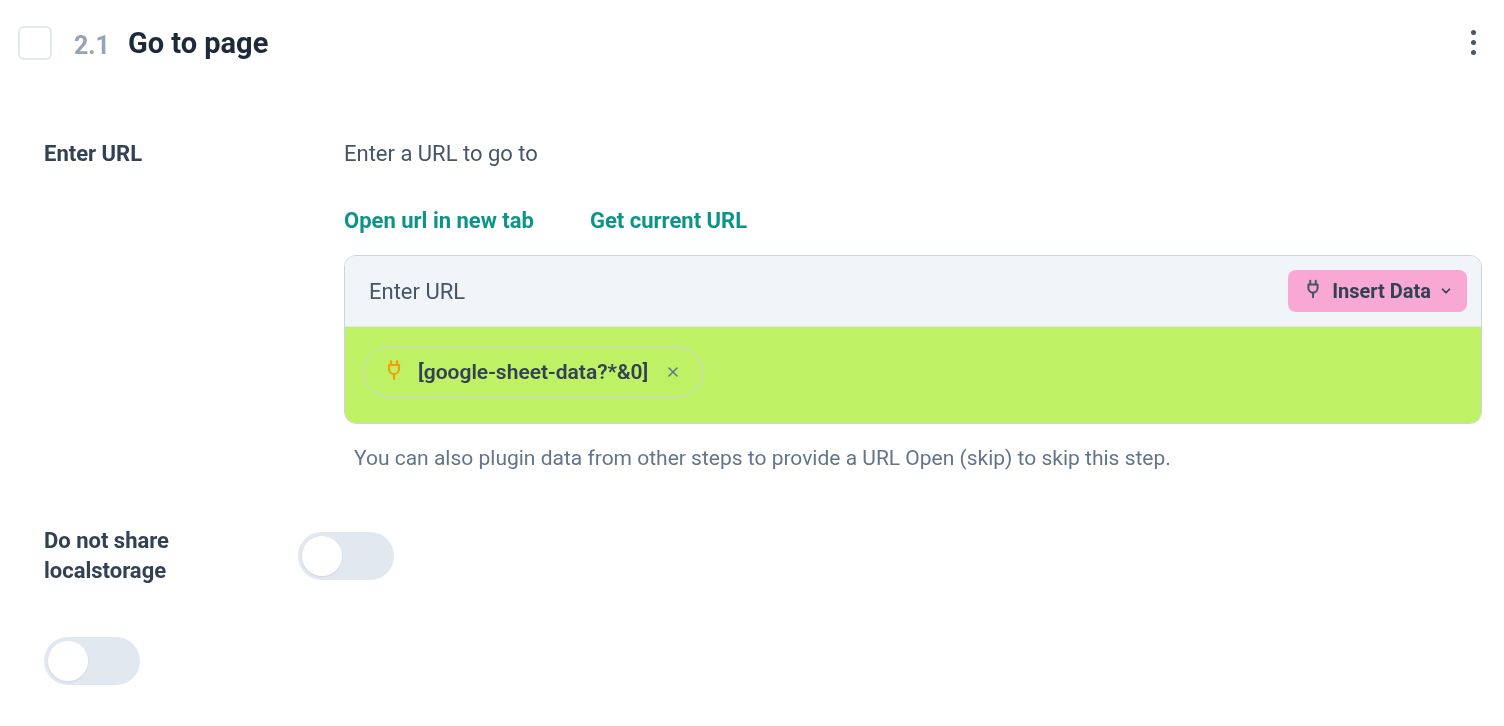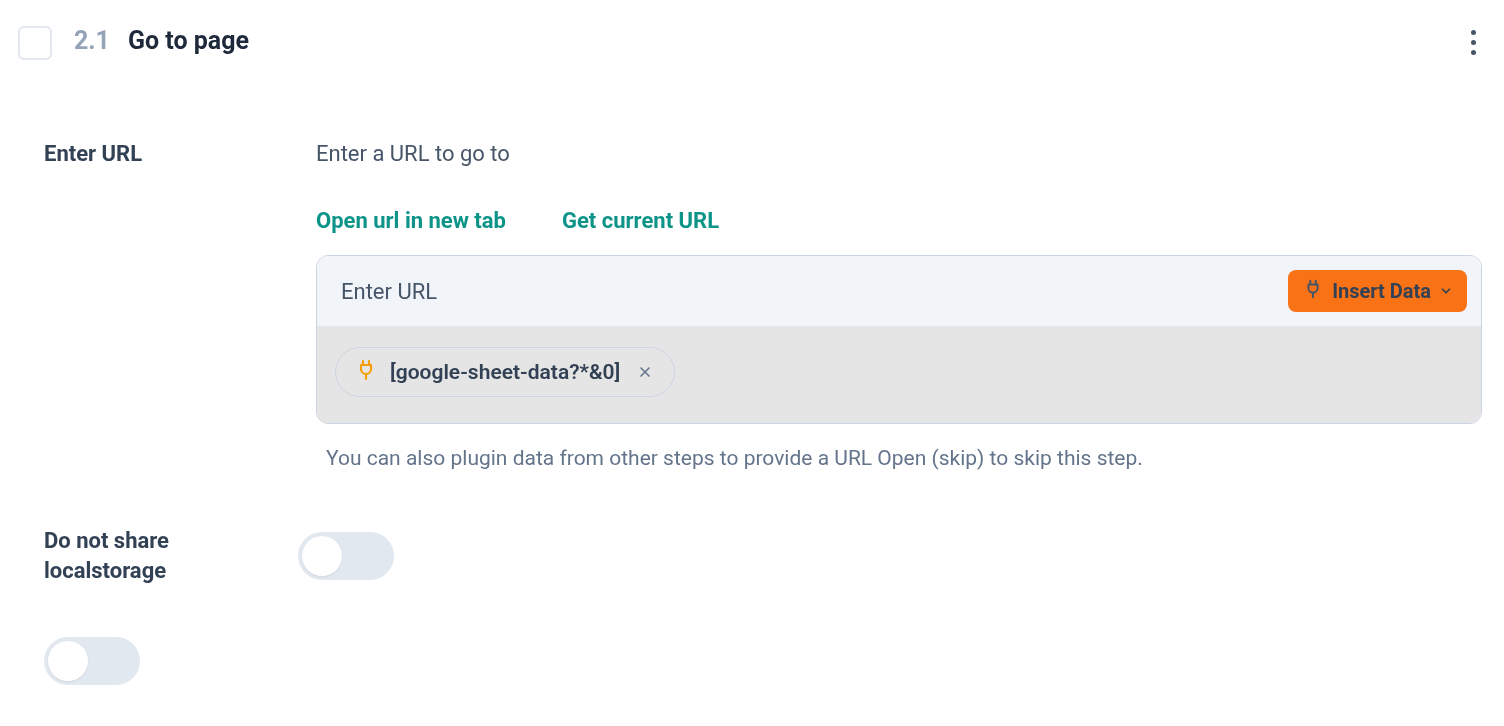--- a/index.html
+++ b/index.html
@@ -12,37 +12,37 @@
       padding: 24px 22px 24px 18px;
     }
     .header-row {
       display: flex;
       align-items: center;
       justify-content: space-between;
       margin-bottom: 80px;
     }
     .header-left {
       display: flex;
-      align-items: flex-start;
+      align-items: flex-end;
       gap: 22px;
     }
     .checkbox {
       width: 34px;
       height: 34px;
       border: 2px solid #e2e8f0;
       border-radius: 6px;
       background: #fff;
     }
     .step-num {
       font-size: 25px;
       font-weight: 700;
       color: #94a3b8;
     }
     .step-title {
-      font-size: 25px;
+      font-size: 29px;
       font-weight: 700;
       color: #1e293b;
       margin-left: -4px;
     }
     .kebab {
       display: flex;
       flex-direction: column;
       gap: 5px;
       padding: 6px;
       cursor: pointer;
@@ -63,20 +63,21 @@
       flex-shrink: 0;
     }
     .field-label {
       font-size: 22px;
       font-weight: 700;
       color: #334155;
     }
     .right-col {
       flex: 1;
       max-width: 1180px;
+      margin-left: 28px;
     }
     .field-desc {
       font-size: 22px;
       color: #475569;
       margin-bottom: 42px;
     }
     .action-links {
       display: flex;
       justify-content: flex-start;
       gap: 56px;
@@ -104,38 +105,38 @@
       border-bottom: 1px solid #e2e8f0;
     }
     .url-box-title {
       font-size: 22px;
       color: #475569;
     }
     .insert-data-btn {
       display: flex;
       align-items: center;
       gap: 8px;
-      background: #f97316;
+      background: #f9a8d4;
       border-radius: 8px;
       padding: 8px 14px;
       cursor: pointer;
     }
     .insert-data-btn .plug-icon svg { width: 22px; height: 22px; }
     .insert-data-label {
       font-size: 20px;
       font-weight: 700;
       color: #334155;
     }
     .chevron-down {
       width: 14px; height: 14px;
       display: inline-flex; align-items:center;
     }
     .url-box-body {
       padding: 20px 18px 26px 18px;
-      background: #e5e5e5;
+      background: #bef264;
     }
     .chip {
       display: inline-flex;
       align-items: center;
       gap: 12px;
       border: 1px solid #cbd5e1;
       border-radius: 999px;
       padding: 10px 20px 10px 18px;
     }
     .chip .plug-icon svg { width: 24px; height: 24px; }

